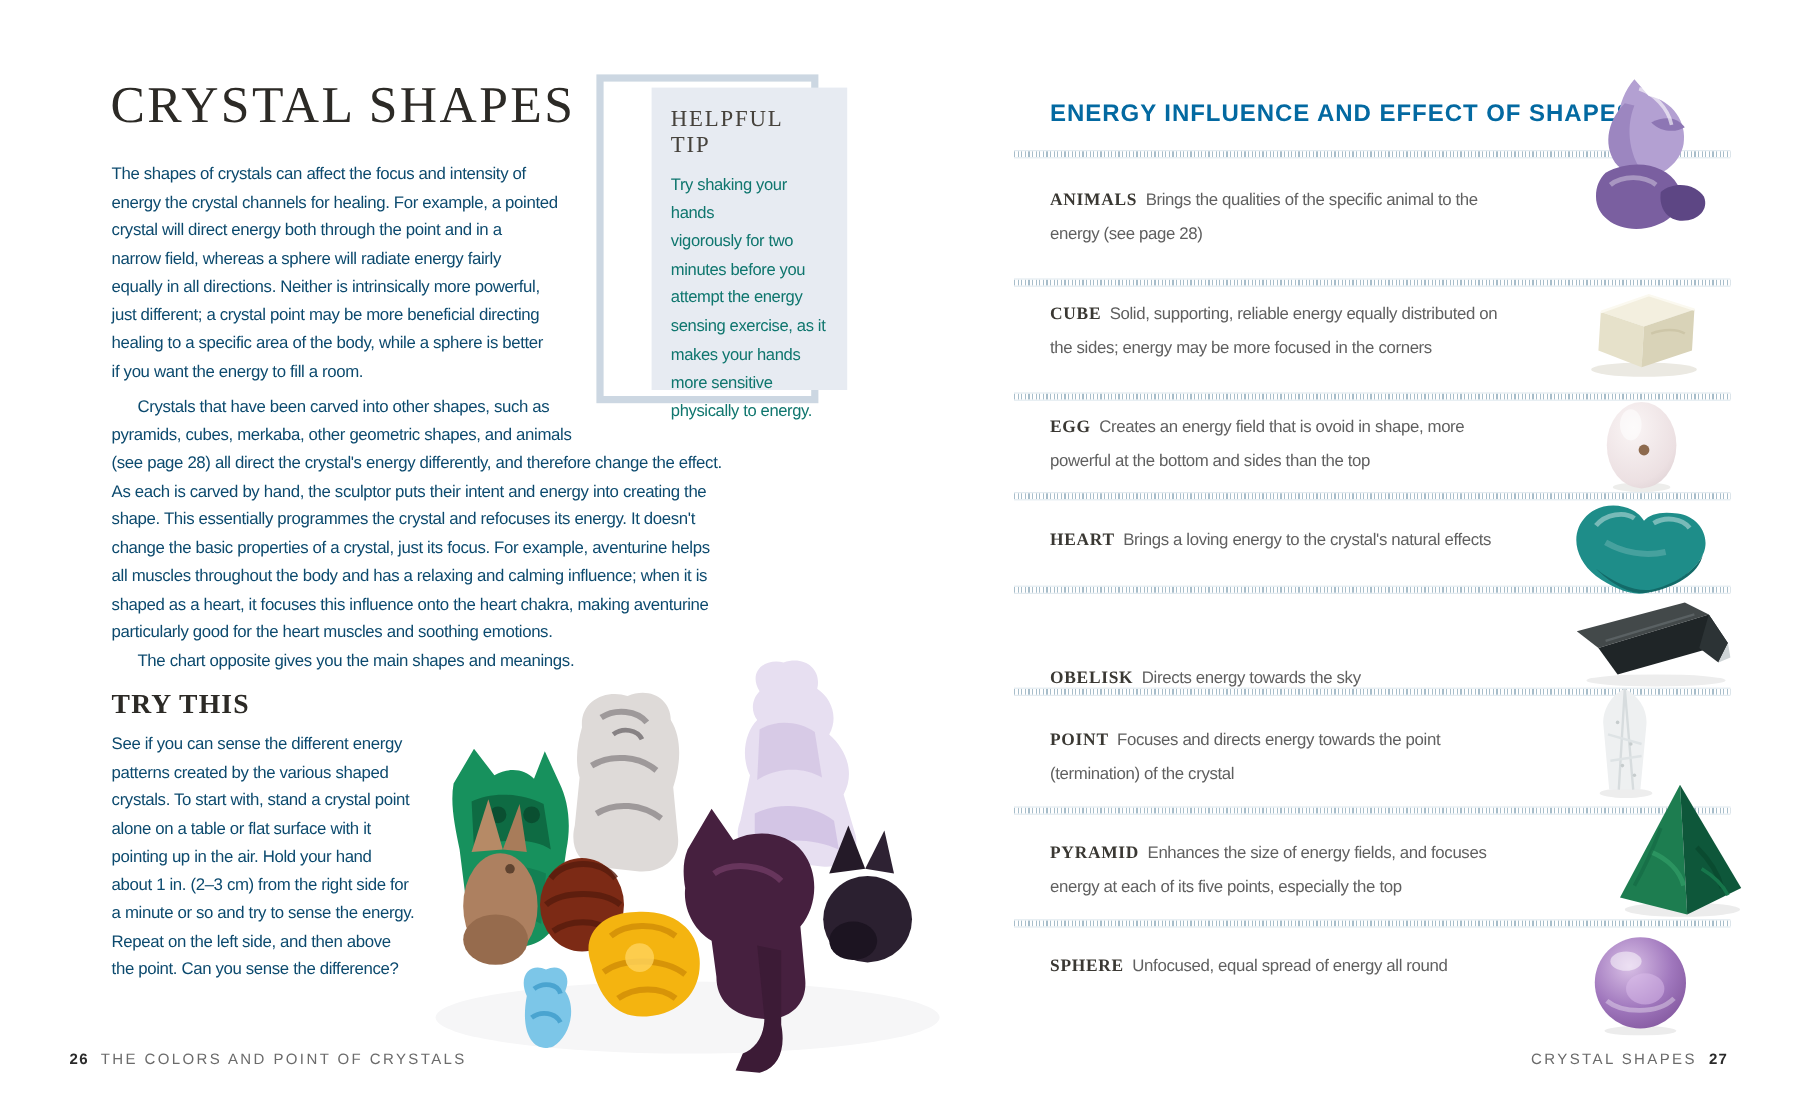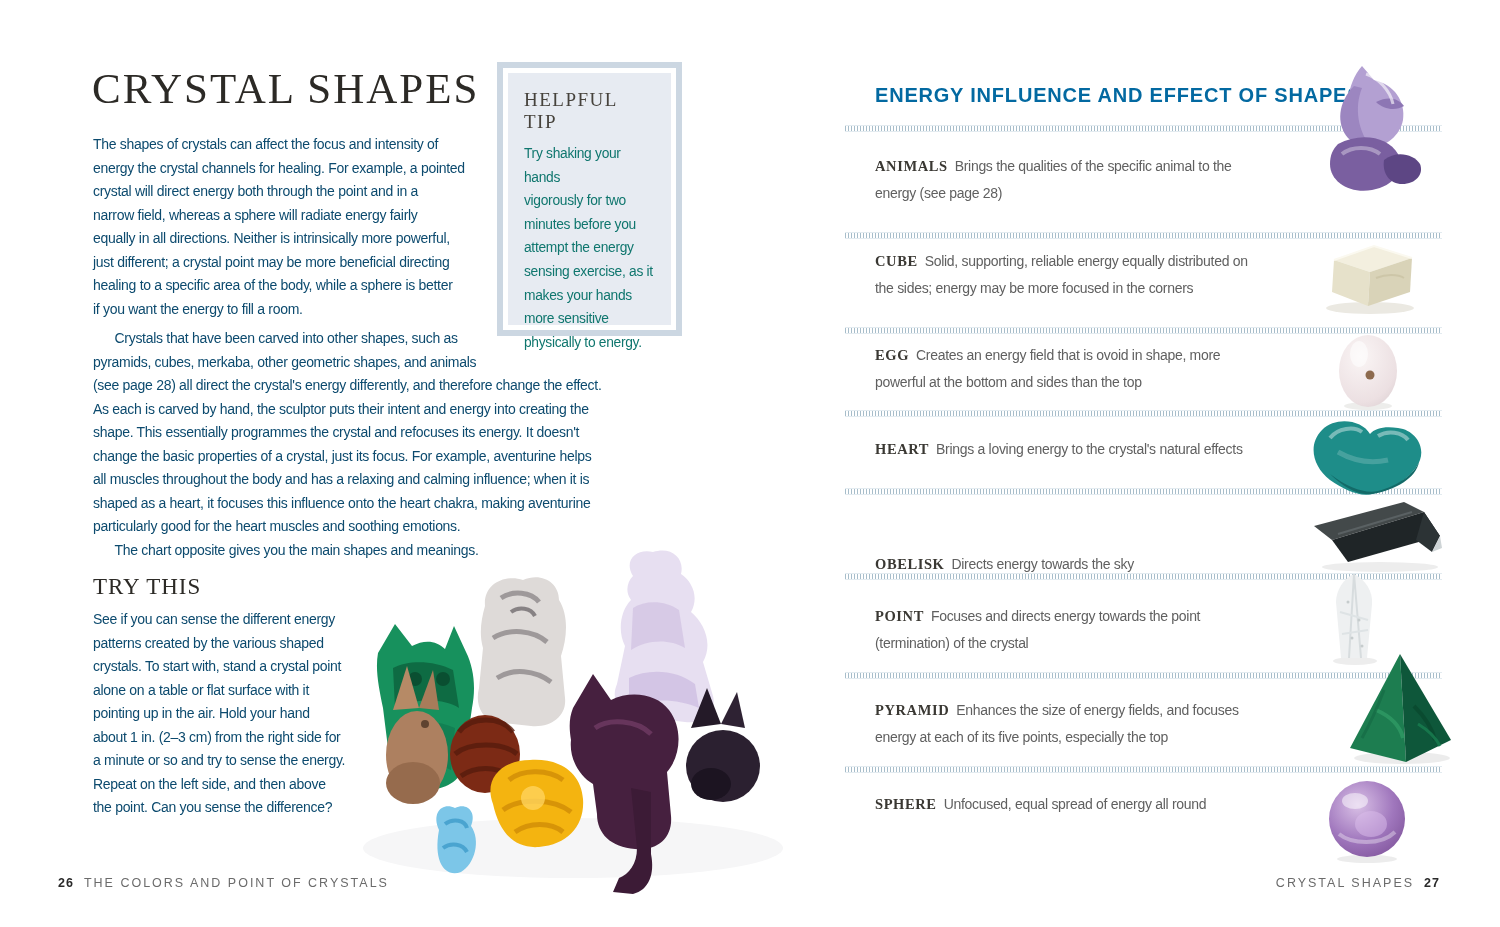--- a/index.html
+++ b/index.html
@@ -15,29 +15,29 @@
     font-size:43px; letter-spacing:2px; color:#2c2a26; white-space:nowrap;
   }
   .body-text {
     font-size:14px; line-height:23.5px; letter-spacing:-0.3px;
     color:#0c4a6e; white-space:pre-wrap;
   }
   .para1 { position:absolute; left:93px; top:133px; width:404px; }
   .para2 { position:absolute; left:93px; top:327px; width:645px; }
   .try-title {
     position:absolute; left:93px; top:574px;
-    font-family:"Liberation Serif", serif; font-weight:400;
+    font-family:"Liberation Serif", serif; font-weight:700;
     font-size:23px; letter-spacing:1px; color:#2c2a26;
   }
   .para3 { position:absolute; left:93px; top:608px; width:312px; }
   .tip-box {
     position:absolute; left:497px; top:62px; width:185px; height:274px;
     border:6px solid #ccd7e2; background:#ffffff; padding:5px;
   }
-  .tip-inner { width:100%; height:100%; background:#e7ebf2; padding:16px 15px 10px 16px; }
+  .tip-inner { width:100%; height:100%; background:#e7ebf2; padding:16px 15px 10px 16px;margin-left:35px; }
   .tip-title {
     font-family:"Liberation Serif", serif; font-weight:500;
     font-size:19px; letter-spacing:1.5px; color:#46423c; margin-bottom:9px;
   }
   .tip-body { font-size:13.8px; line-height:23.6px; letter-spacing:-0.3px; color:#0f766e; white-space:pre-wrap; }
   .figurines { position:absolute; left:333px; top:548px; width:482px; height:356px; }
   .figurines svg { display:block; width:100%; height:100%; }
   
   .right-col { position:absolute; left:845px; top:80px; width:597px; height:810px; }
   .rp-header {

